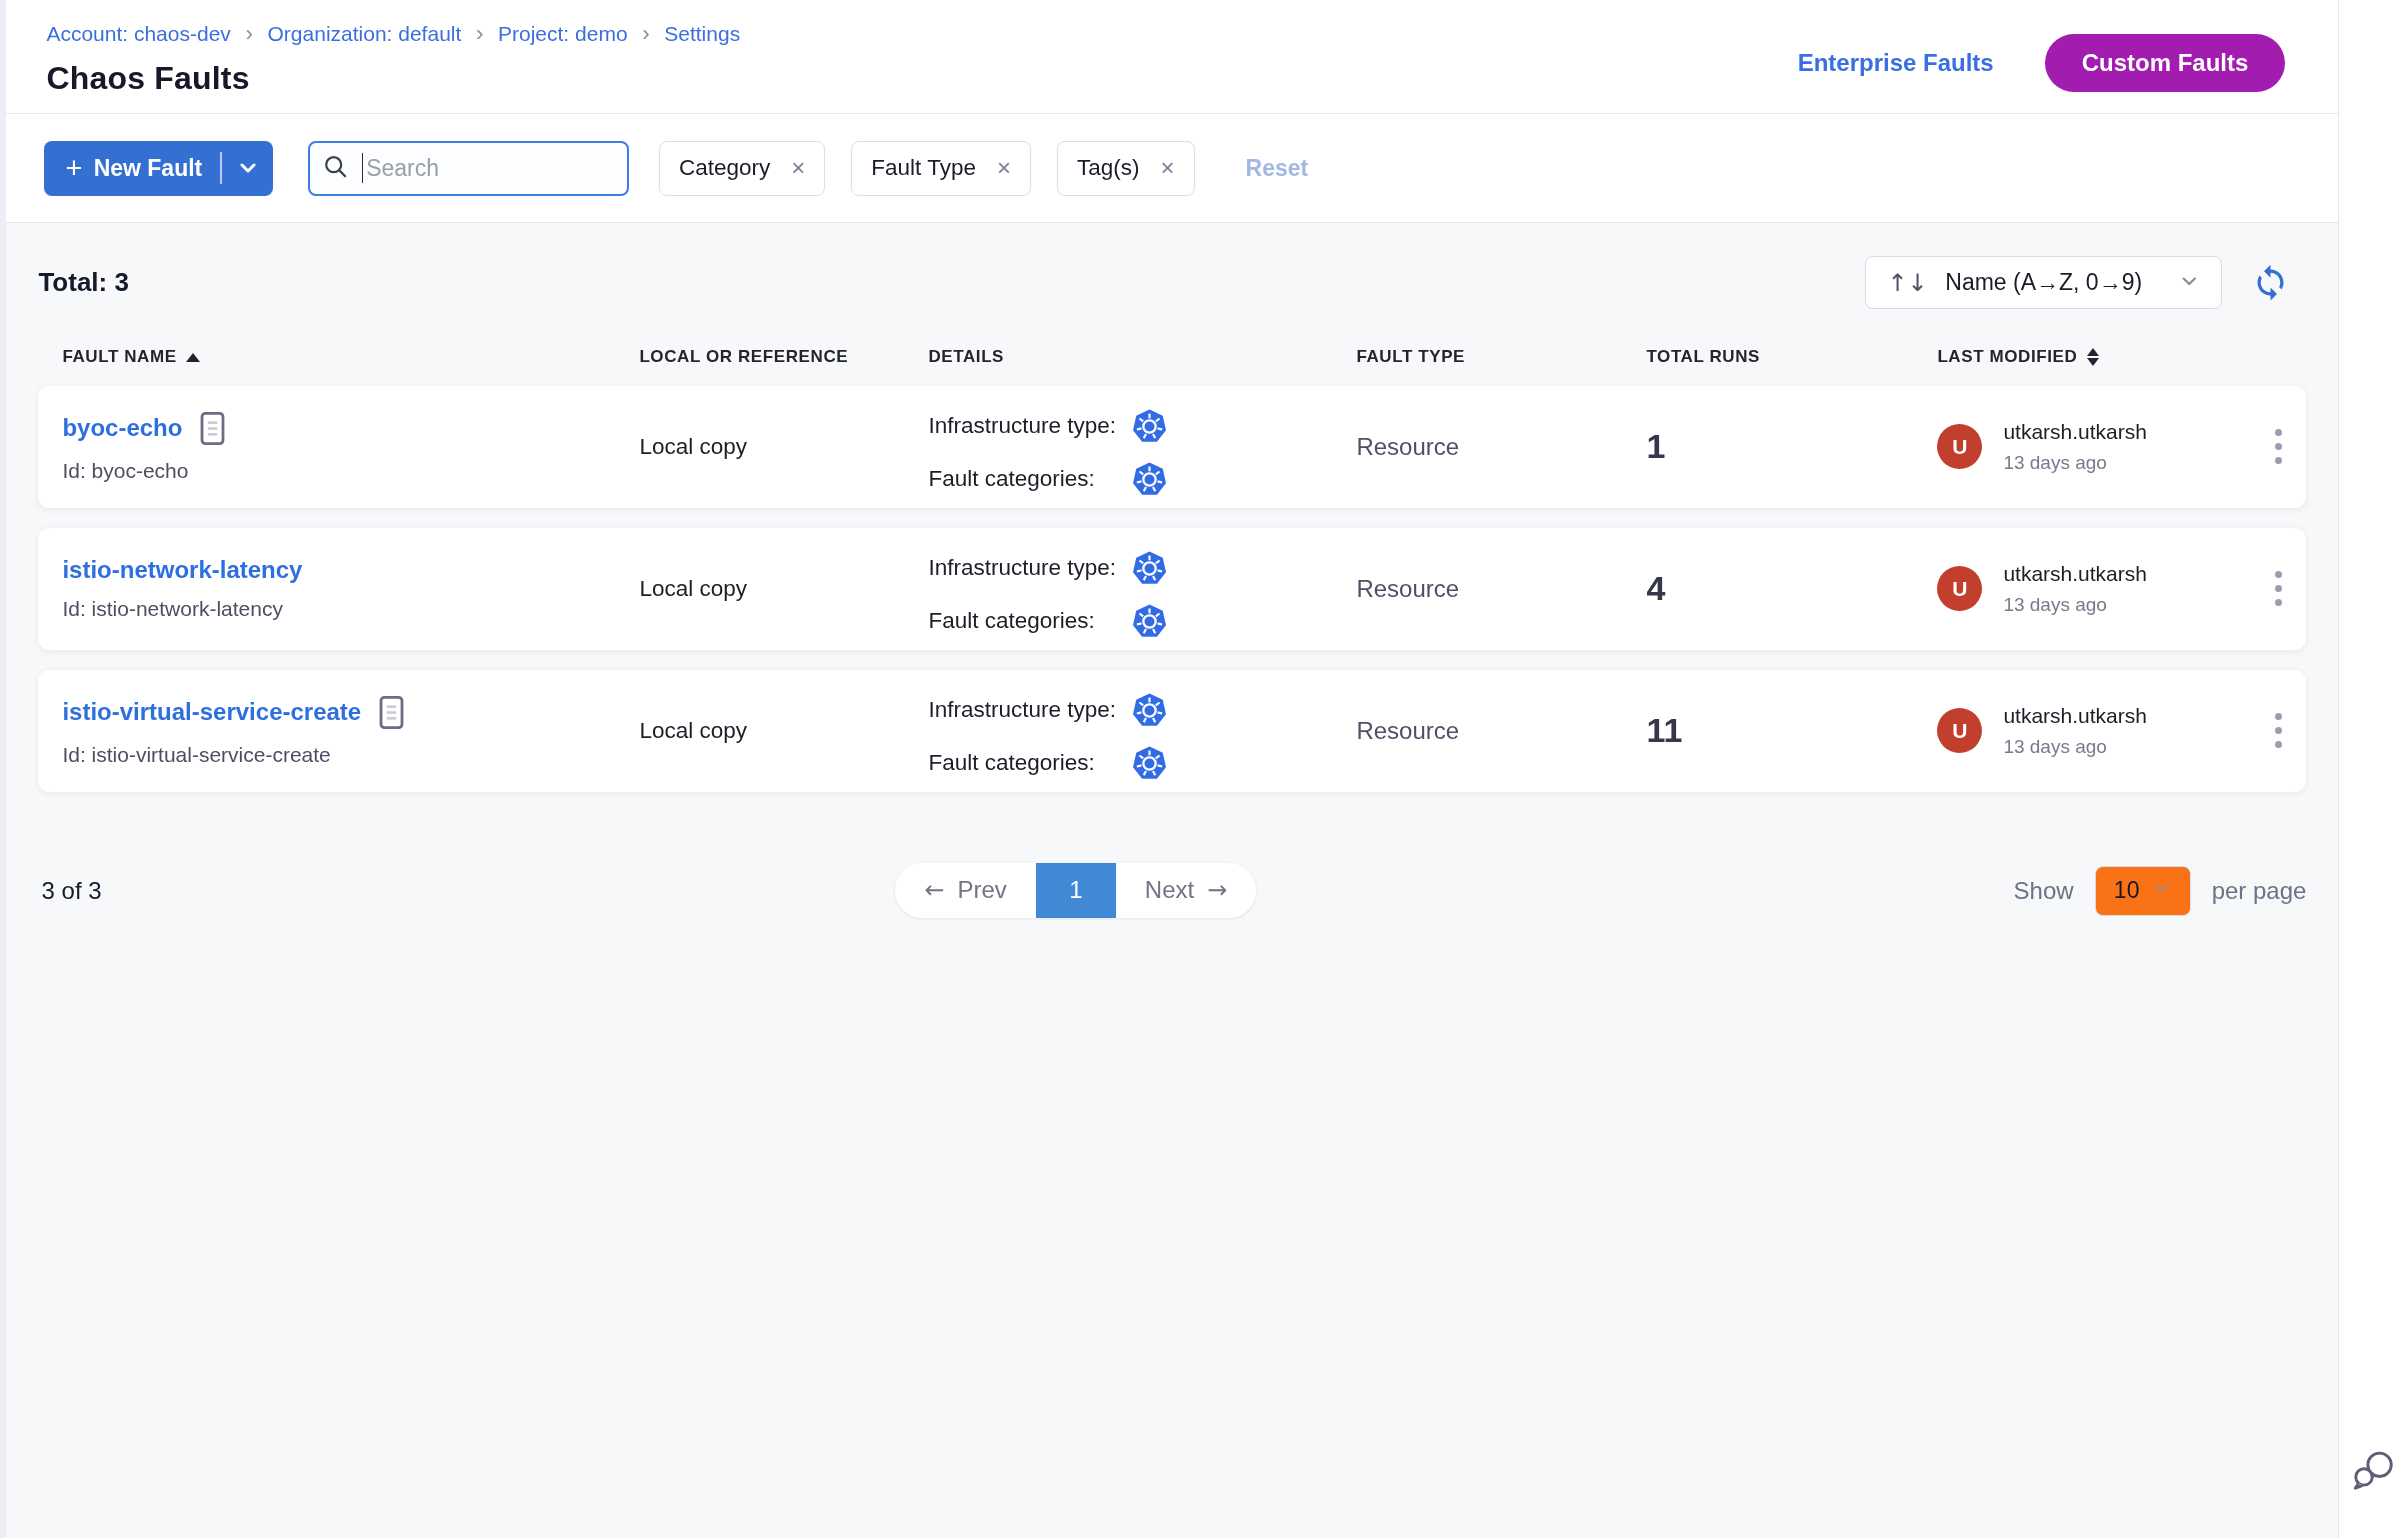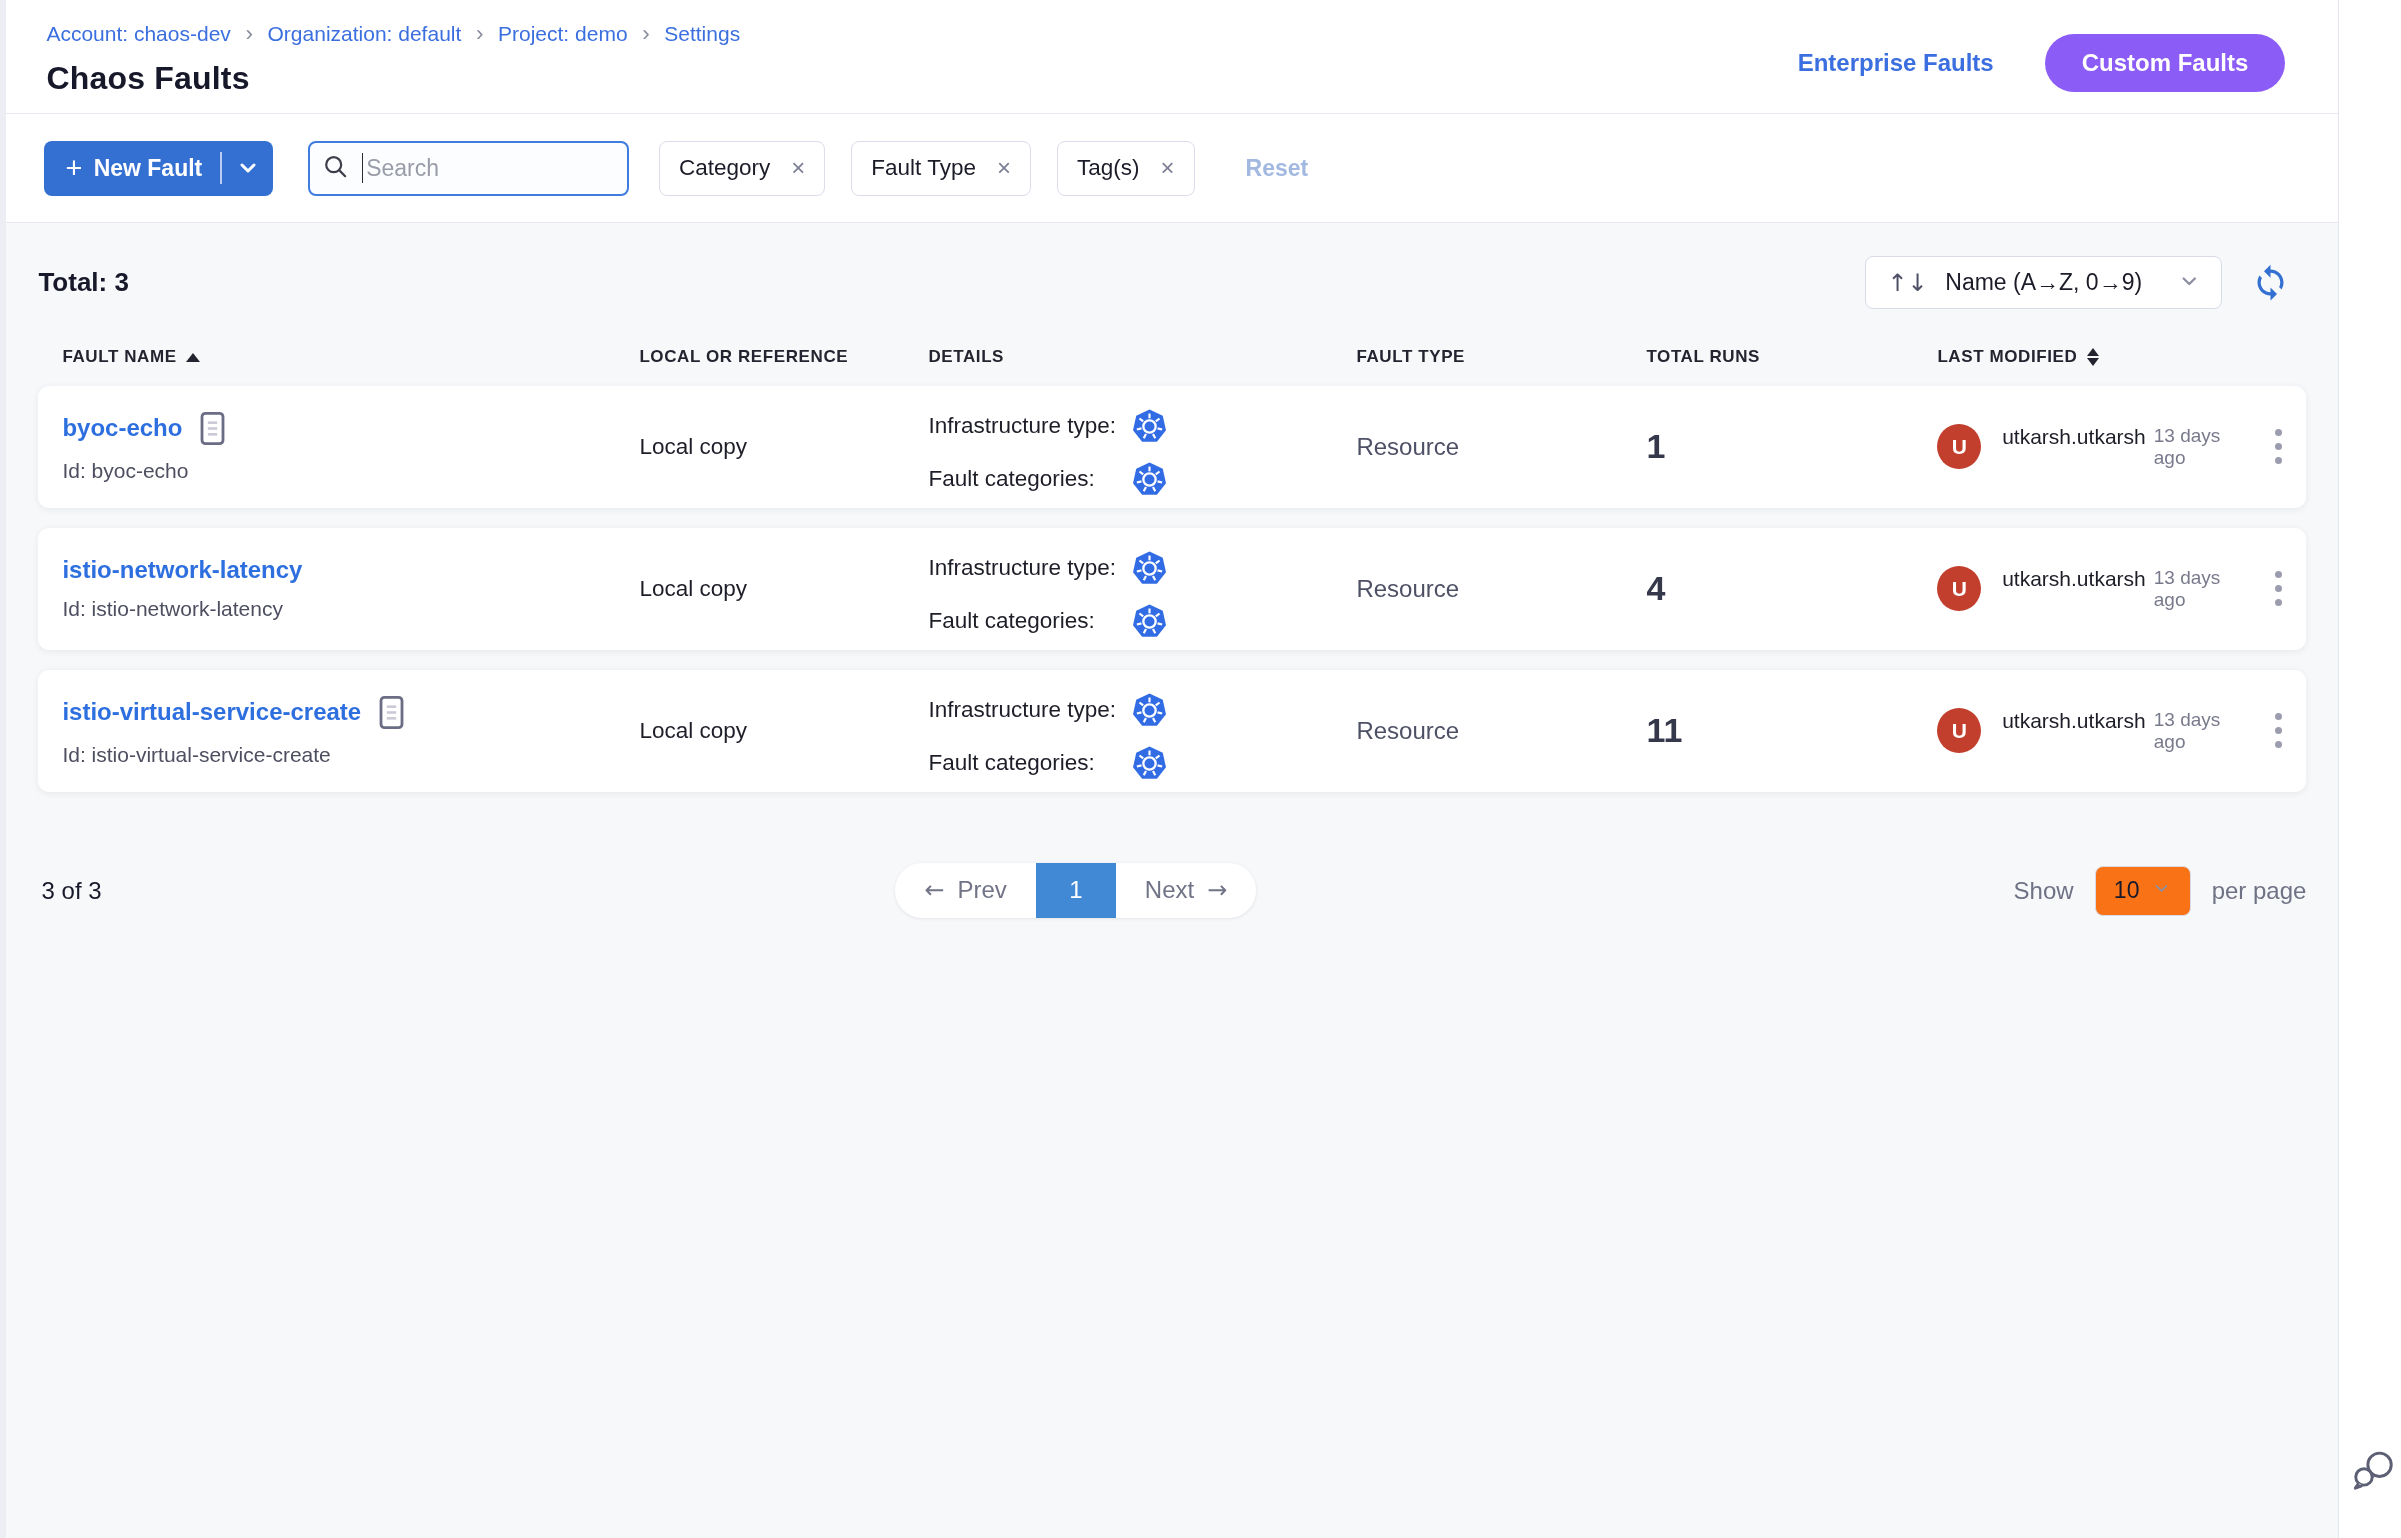--- a/index.html
+++ b/index.html
@@ -15,21 +15,21 @@
   .chat-fab { position:absolute; left:11.3px; bottom:47px; width:45px; height:42px; }
 
   
   .topbar { height:114px; background:#fff; border-bottom:0.8px solid #e7e8f0; padding:21px 0 0 40px; position:relative; }
   .breadcrumb { display:flex; align-items:center; gap:13px; font-size:21px; }
   .crumb { color:#3b6fdf; cursor:pointer; }
   .crumb-sep { color:#8a8d9f; font-size:22.5px; padding:0 1.6px; }
   .page-title { font-size:32px; font-weight:bold; color:#17182a; margin-top:13px; letter-spacing:0.2px; }
   .topbar-right { position:absolute; right:53px; top:34px; display:flex; align-items:center; gap:51px; }
   .enterprise-link { color:#3b6fdf; font-size:24px; font-weight:600; cursor:pointer; }
-  .custom-btn { background:#8b5cf6; color:#fff; border:none; border-radius:32px; height:58px; padding:0 37px;
+  .custom-btn { background:#a21caf; color:#fff; border:none; border-radius:32px; height:58px; padding:0 37px;
     font-size:24px; font-weight:bold; font-family:inherit; cursor:pointer; }
 
   
   .toolbar { height:109px; background:#fff; border-bottom:0.8px solid #e7e8f0; display:flex; align-items:center; padding-left:38px; }
   .new-fault-btn { background:#3470d2; color:#fff; height:55px; border:none; border-radius:8px; display:flex;
     align-items:center; padding:0 13px 0 21px; font-size:23px; font-weight:bold; font-family:inherit; cursor:pointer; }
   .plus-glyph { font-size:29px; font-weight:normal; margin-right:11.3px; line-height:1; }
   .btn-divider { width:1.6px; height:32px; background:rgba(255,255,255,.65); margin:0 14.5px 0 17.7px; }
   .btn-caret svg { display:block; }
   .search-box { margin-left:35px; width:321px; height:55px; border:2.4px solid #3e7ce0; border-radius:8px; background:#fbfdff;
@@ -76,21 +76,21 @@
   .local-cell { font-size:22.5px; color:#1d1e28; }
   .details-cell { display:flex; flex-direction:column; gap:16px;margin-top:12px; }
   .details-row { display:flex; align-items:center; }
   .details-label { font-size:22.5px; color:#1d1e28; width:203px; }
   .k8s-icon { width:37px; height:37px; }
   .type-cell { font-size:24px; color:#4e5166; }
   .runs-cell { font-size:34px; font-weight:bold; color:#35374a; }
   .modified-cell { display:flex; align-items:center; gap:21px; }
   .avatar { width:45px; height:45px; border-radius:50%; background:#c23f2e; color:#fff; font-size:21px; font-weight:bold;
     display:flex; align-items:center; justify-content:center; }
-  .modified-meta { display:flex; flex-direction:row; gap:8px; }
+  .modified-meta { display:flex; flex-direction:column; gap:8px; }
   .modified-user { font-size:21px; color:#1d1e28; }
   .modified-time { font-size:19px; color:#787a8c; }
   .kebab { display:flex; flex-direction:column; gap:7.2px; align-items:center; cursor:pointer; padding:8px; }
   .kebab i { width:7.2px; height:7.2px; border-radius:50%; background:#9b9dae; display:block; }
 
   
   .pagination-row { margin-top:71px; display:flex; align-items:center; position:relative; height:56px; }
   .range-label { font-size:24px; color:#17182a; margin-left:3.2px; }
   .pager { position:absolute; left:857px; top:0; height:55px; display:flex; background:#fff; border-radius:27px;
     overflow:hidden; box-shadow:0 0.8px 3.2px rgba(40,41,61,.10); }

